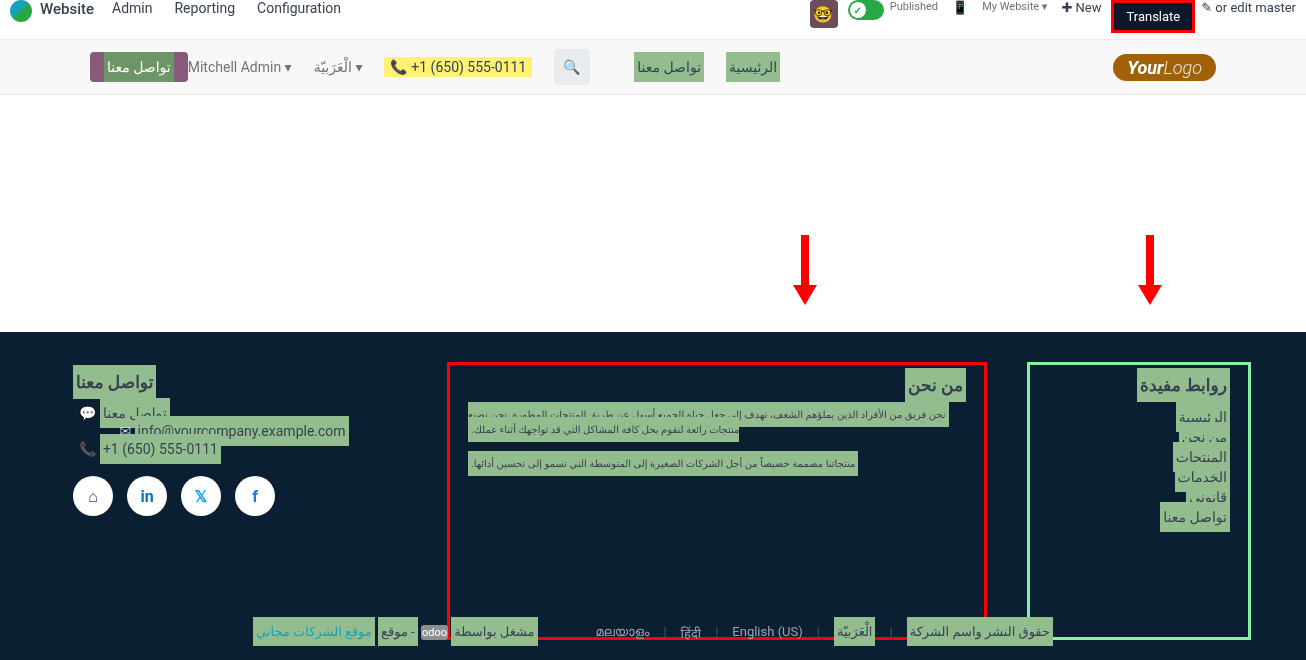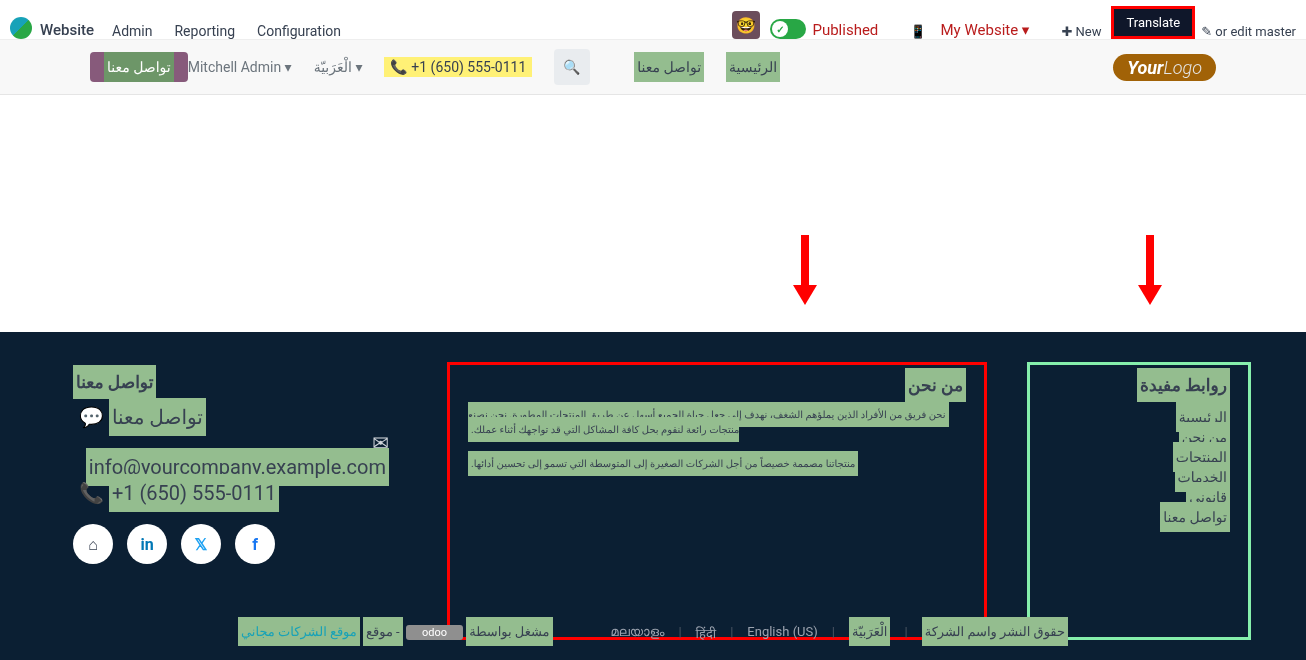--- a/index.html
+++ b/index.html
@@ -1,25 +1,25 @@
 <!DOCTYPE html>
 <html><head>
 <meta charset="utf-8">
 <style>
 *{margin:0;padding:0;box-sizing:border-box;font-family:-apple-system,BlinkMacSystemFont,"Segoe UI",Roboto,sans-serif}
 body{width:1306px;height:660px;background:#fff;overflow:hidden;position:relative}
-.topbar{height:40px;display:flex;align-items:flex-end;padding:0 10px;border-bottom:1px solid #eee}
+.topbar{height:40px;display:flex;align-items:flex-start;padding:0 10px;border-bottom:1px solid #eee}
 .logo-icon{width:22px;height:22px;border-radius:50%;background:linear-gradient(135deg,#17a2b8 50%,#28a745 50%);margin-right:8px}
 .app-name{font-weight:500;font-size:15px;color:#374151;margin-right:18px}
 .top-link{font-size:14px;color:#374151;margin-right:22px;cursor:pointer}
 .spacer{flex:1}
 .avatar{width:28px;height:28px;background:#6b4d5b;border-radius:4px;margin-right:10px;display:flex;align-items:center;justify-content:center;font-size:16px}
 .toggle{width:36px;height:20px;background:#28a745;border-radius:10px;position:relative;margin-right:6px}
 .toggle-check{width:16px;height:16px;background:#fff;border-radius:50%;position:absolute;left:2px;top:2px;display:flex;align-items:center;justify-content:center;color:#28a745;font-size:10px;font-weight:bold}
-.top-text{font-size:15px;color:#b91c1c;margin-right:32px}
+.top-text{font-size:11px;color:#737373;margin-right:14px}
 .mobile-icon{font-size:13px;margin-right:14px;color:#374151}
 .btn-new{font-size:13px;color:#374151;margin-right:10px;cursor:pointer}
 .btn-translate{background:#0f172a;color:#fff;font-size:13px;padding:6px 12px;border:3px solid red;cursor:pointer;margin-right:6px}
 .btn-edit{font-size:13px;color:#374151;cursor:pointer}
 .header{height:55px;background:#f8f8f8;display:flex;align-items:center;padding:0 90px;flex-direction:row-reverse;border-bottom:1px solid #e5e5e5}
 .yourlogo{background:#a16207;color:#fff;padding:3px 14px;border-radius:14px;font-size:18px;font-style:italic;font-weight:bold}
 .yourlogo span{color:#e5e5e5;font-weight:300}
 .nav-item{margin-right:22px;font-size:14px;color:#6c757d;cursor:pointer}
 .hl-g{background:#94bd8f;color:#374151;padding:7px 3px}
 .hl-y{background:#fff176;color:#374151;padding:2px 6px}
@@ -33,27 +33,27 @@
 .arrow2{left:1140px;top:140px}
 .footer{background:#0b1f33;height:328px;display:flex;flex-direction:row-reverse;padding:30px 55px 20px;color:#d1d5db;position:relative}
 .col{padding:10px 18px}
 .col1{width:224px;border:3px solid #86efac}
 .col2{width:540px;border:3px solid red;margin-right:40px}
 .col3{flex:1;margin-right:40px;text-align:left;direction:rtl}
 .col-title{font-size:17px;font-weight:600;margin-bottom:12px;text-align:right}
 .link-list{list-style:none;text-align:right}
 .link-list li{font-size:14px;padding:2px 0;color:#9ca3af}
 .about-text{font-size:10px;text-align:left;line-height:1.5;direction:rtl}
-.contact-line{font-size:20px;text-align:right;direction:rtl;padding:1px 0;color:#9ca3af}
+.contact-line{font-size:14px;text-align:right;direction:rtl;padding:1px 0;color:#9ca3af}
 .contact-line .icon{margin-left:6px;color:#d1d5db}
 .social-row{display:flex;gap:14px;margin-top:18px;justify-content:flex-start;direction:ltr}
 .social-btn{width:40px;height:40px;background:#fff;border-radius:50%;display:flex;align-items:center;justify-content:center;color:#374151;font-weight:bold;font-size:16px;cursor:pointer}
 .footer-bottom{position:absolute;bottom:18px;left:0;right:0;display:flex;justify-content:center;gap:14px;font-size:13px;color:#9ca3af;direction:rtl}
 .fb-item{cursor:pointer}
-.odoo-badge{background:#8f8f8f;color:#fff;padding:1px 16px;border-radius:3px;font-size:11px}
+.odoo-badge{background:#8f8f8f;color:#fff;padding:1px 1px;border-radius:3px;font-size:11px}
 .sep{color:#4b5563}
 </style>
 </head>
 <body>
 
 <div class="topbar">
   <div class="logo-icon"></div>
   <div class="app-name">Website</div>
   <div class="top-link">Admin</div>
   <div class="top-link">Reporting</div>
@@ -112,21 +112,21 @@
   <div class="col col2">
     <div class="col-title"><span class="hl-g">من نحن</span></div>
     <p class="about-text"><span class="hl-g">نحن فريق من الأفراد الذين يملؤهم الشغف، نهدف إلى جعل حياة الجميع أسهل عن طريق المنتجات المطورة. نحن نصنع منتجات رائعة لنقوم بحل كافة المشاكل التي قد تواجهك أثناء عملك.</span></p>
     <br>
     <p class="about-text"><span class="hl-g">منتجاتنا مصممة خصيصاً من أجل الشركات الصغيرة إلى المتوسطة التي تسمو إلى تحسين أدائها.</span></p>
   </div>
 
   <div class="col col3">
     <div class="col-title" style="text-align:left;direction:ltr"><span class="hl-g">تواصل معنا</span></div>
     <div class="contact-line" style="text-align:left;direction:ltr"><span class="icon">💬</span> <span class="hl-g">تواصل معنا</span></div>
-    <div class="contact-line" style="text-align:right;direction:ltr"><span class="icon">✉</span> <span class="hl-g">info@yourcompany.example.com</span></div>
+    <div class="contact-line" style="text-align:center;direction:ltr"><span class="icon">✉</span> <span class="hl-g">info@yourcompany.example.com</span></div>
     <div class="contact-line" style="text-align:left;direction:ltr"><span class="icon">📞</span> <span class="hl-g">+1 (650) 555-0111</span></div>
     <div class="social-row">
       <div class="social-btn">⌂</div>
       <div class="social-btn" style="color:#0077b5">in</div>
       <div class="social-btn" style="color:#1da1f2">𝕏</div>
       <div class="social-btn" style="color:#1877f2">f</div>
     </div>
   </div>
 
   <div class="footer-bottom">

